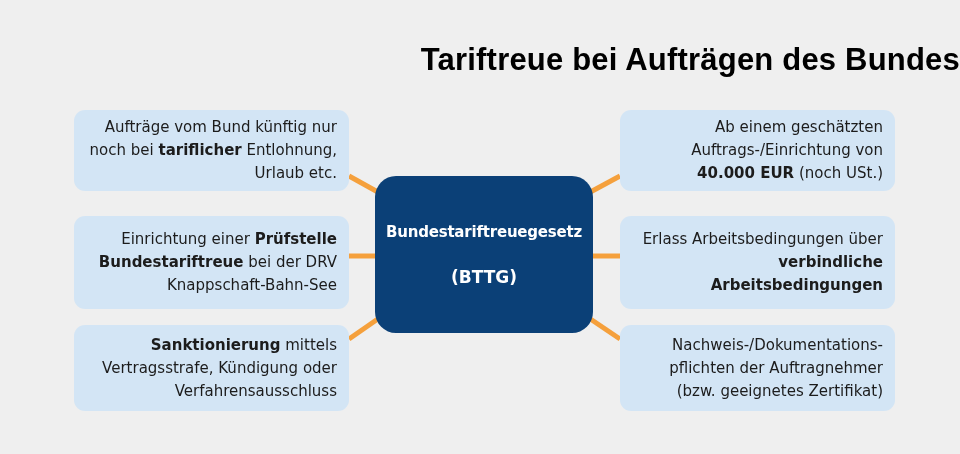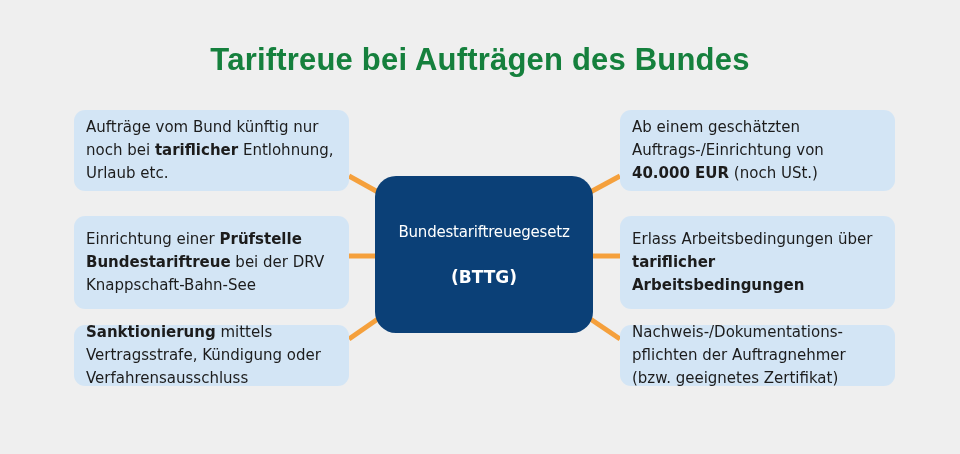--- a/index.html
+++ b/index.html
@@ -19,25 +19,25 @@
     height: 454px;
     background: #efefef;
   }
 
   
   #title {
     position: absolute;
     left: 0;
     top: 40px;
     width: 960px;
-    text-align: center;
+    text-align: right;
     font-family: "Liberation Sans", sans-serif;
     font-size: 31px;
     font-weight: bold;
-    color: #15803d;
+    color: #000000;
     letter-spacing: 0.2px;
     line-height: 40px;
   }
 
   
   #connectors {
     position: absolute;
     left: 0;
     top: 0;
     width: 960px;
@@ -47,61 +47,61 @@
 
   
   .sat {
     position: absolute;
     box-sizing: border-box;
     background: #d3e5f5;
     border-radius: 11px;
     display: flex;
     align-items: center;
     justify-content: center;
-    text-align: left;
+    text-align: right;
     padding: 6px 12px;
     font-family: "DejaVu Sans", sans-serif;
     font-size: 15px;
     line-height: 23px;
     color: #1c1c1c;
   }
   .sat .inner {
     width: 100%;
   }
   .sat b {
     font-weight: bold;
   }
 
   .sat.left  { left: 74px;  width: 275px; }
   .sat.right { left: 620px; width: 275px; }
 
   .row-1 { top: 110px; height: 81px; }
   .row-2 { top: 216px; height: 93px; }
-  .row-3 { top: 325px; height: 61px; }
+  .row-3 { top: 325px; height: 86px; }
 
   
   #center {
     position: absolute;
     left: 375px;
     top: 176px;
     width: 218px;
     height: 157px;
     box-sizing: border-box;
     background: #0b4077;
     border-radius: 21px;
     display: flex;
     flex-direction: column;
     align-items: center;
     justify-content: center;
     color: #ffffff;
     font-family: "DejaVu Sans", sans-serif;
   }
   #center .line-main {
     font-size: 15px;
-    font-weight: normal;
+    font-weight: bold;
     letter-spacing: -0.2px;
     margin-bottom: 26px;
   }
   #center .line-abbr {
     font-size: 17px;
     font-weight: bold;
   }
 </style>
 </head>
 <body>
@@ -133,19 +133,19 @@
 
   <div id="center">
     <div class="line-main">Bundestariftreuegesetz</div>
     <div class="line-abbr">(BTTG)</div>
   </div>
 
   <div class="sat right row-1">
     <div class="inner"><span>Ab einem geschätzten Auftrags-/Einrichtung von </span><b>40.000 EUR</b><span> (noch USt.)</span></div>
   </div>
   <div class="sat right row-2">
-    <div class="inner"><span>Erlass Arbeitsbedingungen über </span><b>tariflicher Arbeitsbedingungen</b></div>
+    <div class="inner"><span>Erlass Arbeitsbedingungen über </span><b>verbindliche Arbeitsbedingungen</b></div>
   </div>
   <div class="sat right row-3">
     <div class="inner"><span>Nachweis-/Dokumentations-pflichten der Auftragnehmer (bzw. geeignetes Zertifikat)</span></div>
   </div>
 
 </div>
 
 </body></html>

